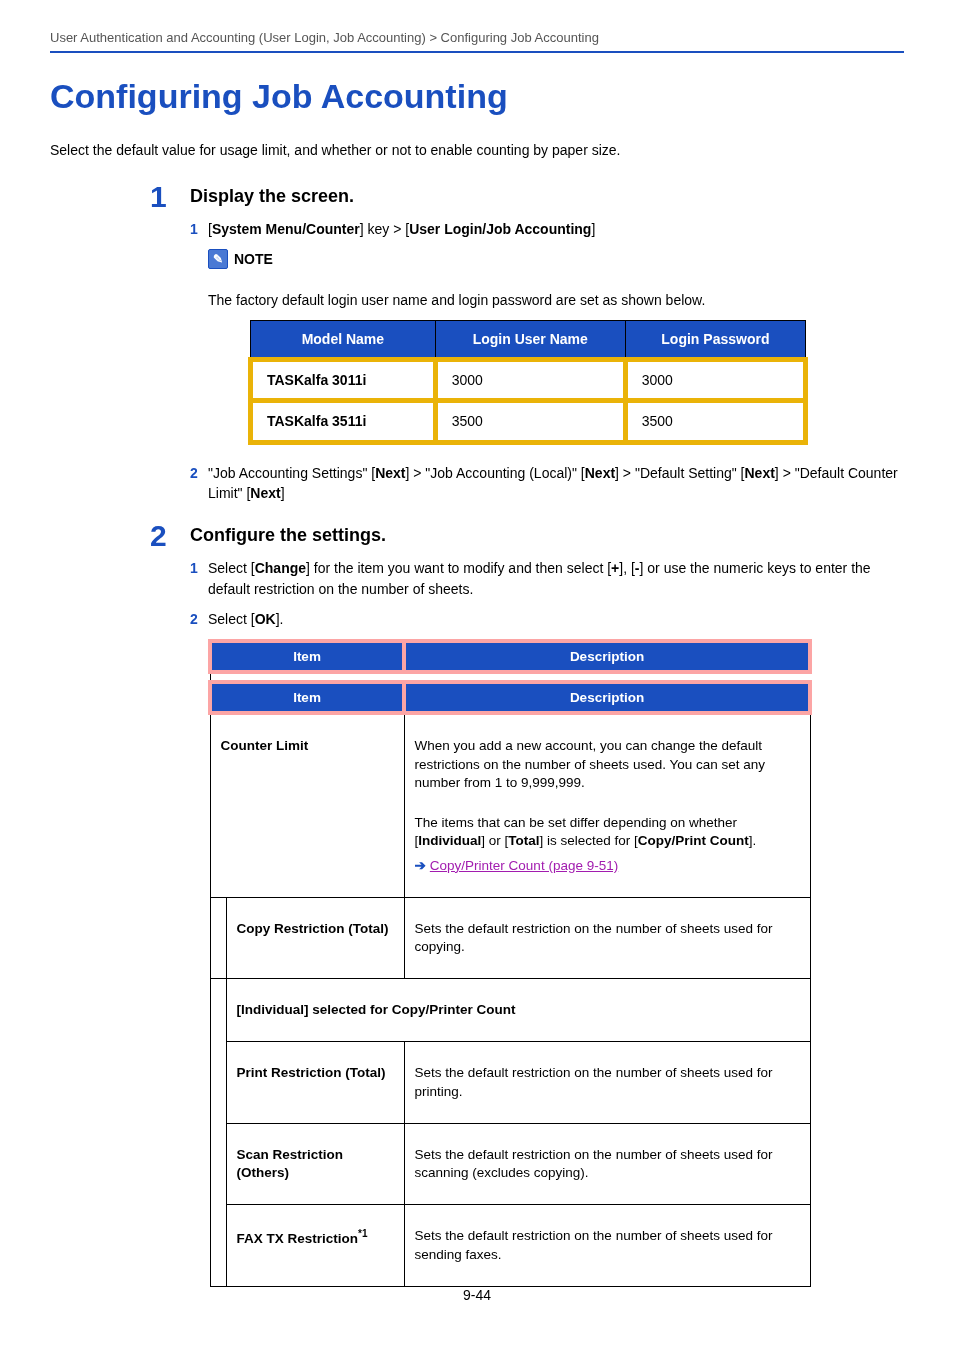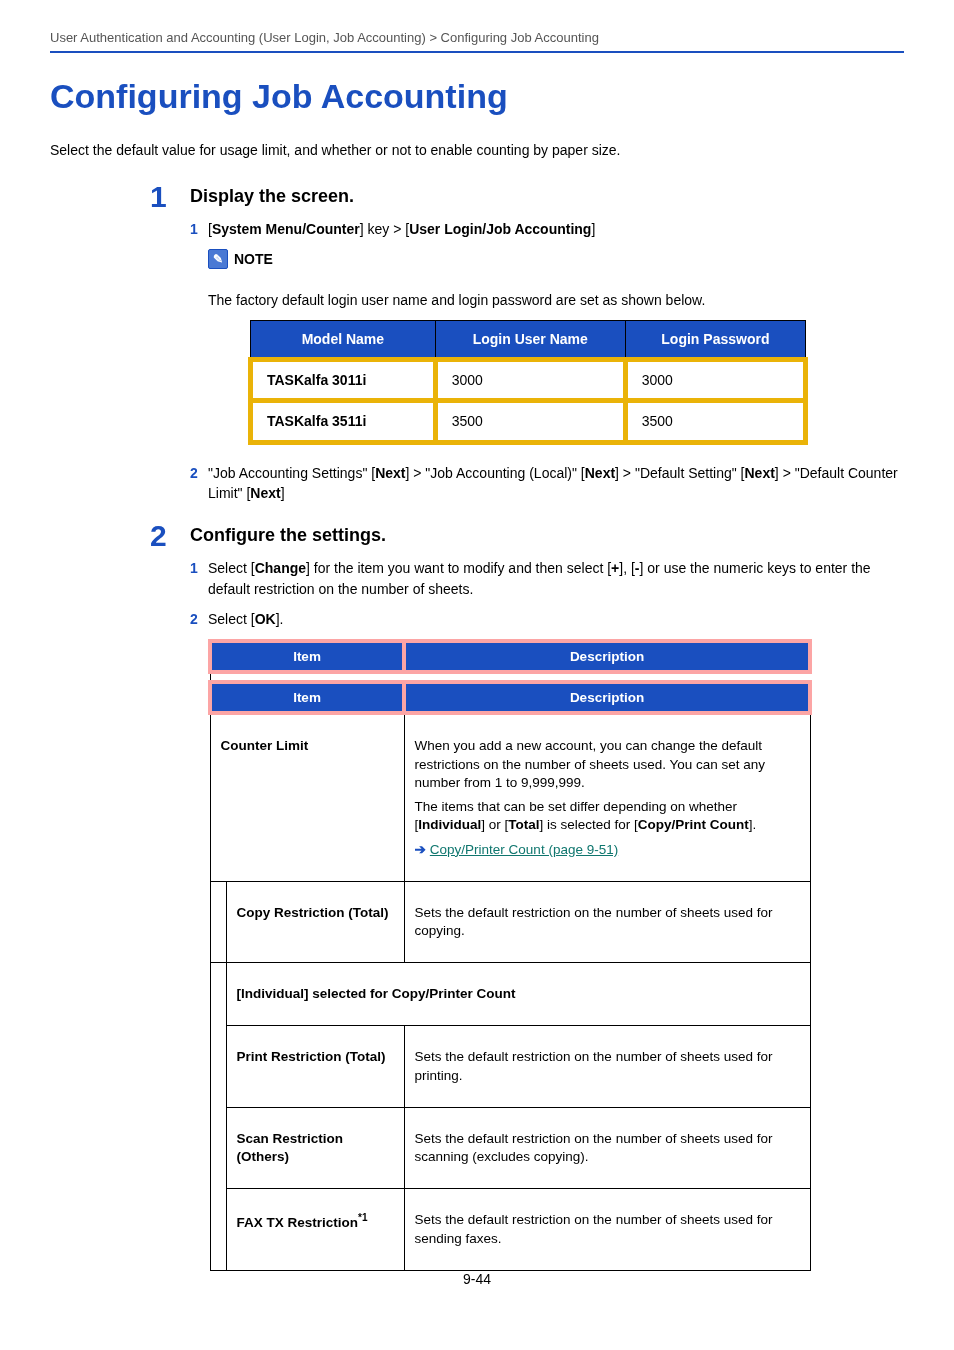--- a/index.html
+++ b/index.html
@@ -160,21 +160,21 @@
     line-height: 1.35;
   }
   .desc-table td.no-rb {
     border-right: none;
     border-bottom: none;
   }
   .desc-table td.item-cell {
     font-weight: bold;
   }
   .link {
-    color: #0f766e;
+    color: #a21caf;
     text-decoration: underline;
   }
   .arrow {
     color: #1a4fbf;
     font-weight: bold;
     margin-right: 4px;
   }
   .page-num {
     text-align: center;
     font-size: 14px;
@@ -303,21 +303,21 @@
           <tr>
             <th colspan="2">Item</th>
             <th>Description</th>
           </tr>
         </thead>
         <tbody>
           <tr>
             <td colspan="2" class="item-cell" style="vertical-align:top;">Counter Limit</td>
             <td>
               <div>When you add a new account, you can change the default restrictions on the number of sheets used. You can set any number from 1 to 9,999,999.</div>
-              <div style="margin-top:6px;">
+              <div style="margin-top:22px;">
                 <span>The items that can be set differ depending on whether [</span><b>Individual</b><span>] or [</span><b>Total</b><span>] is selected for [</span><b>Copy/Print Count</b><span>].</span>
               </div>
               <div style="margin-top:6px;">
                 <span class="arrow">➔</span><span class="link">Copy/Printer Count (page 9-51)</span>
               </div>
             </td>
           </tr>
           <tr>
             <td style="border-right:none;border-top:none;border-bottom:none;"></td>
             <td class="item-cell">Copy Restriction (Total)</td>

